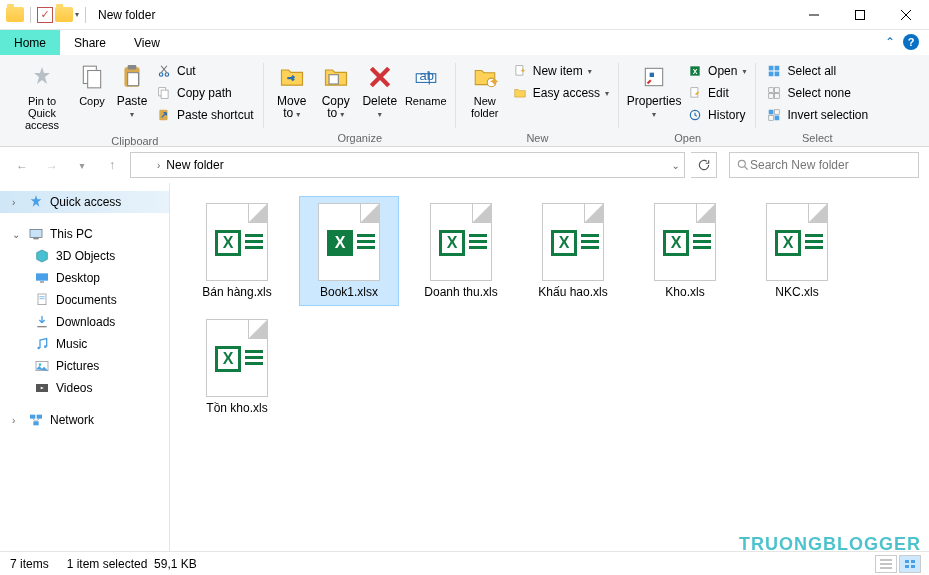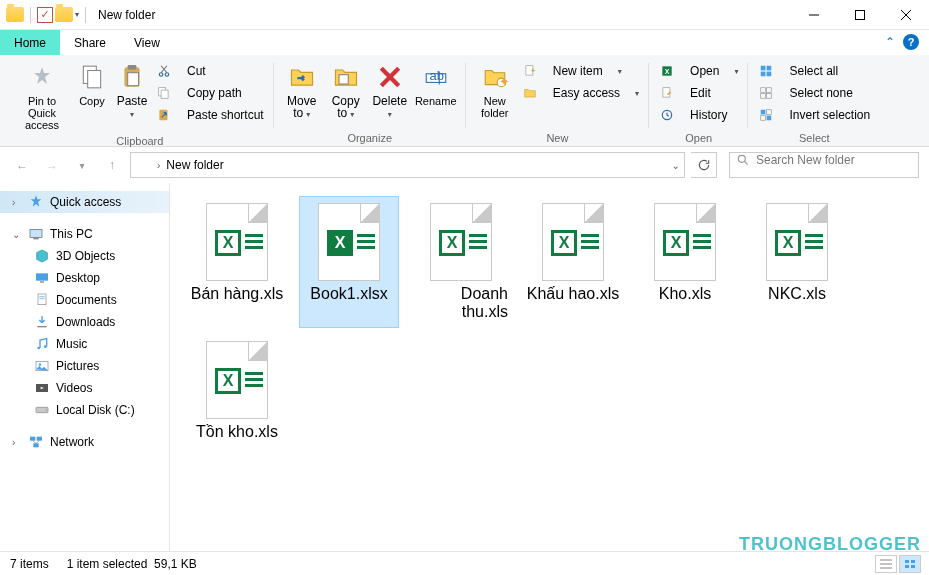--- a/index.html
+++ b/index.html
@@ -24,44 +24,44 @@
 .group{display:flex;flex-direction:column;align-items:center;padding:0 6px;position:relative}
 .group::after{content:"";position:absolute;right:0;top:4px;bottom:18px;width:1px;background:#e1e1e1}
 .group:last-child::after{display:none}
 .group-body{display:flex;align-items:flex-start;flex:1}
 .group-label{font-size:11px;color:#666;height:16px;line-height:16px}
 .bigbtn{display:flex;flex-direction:column;align-items:center;width:52px;padding:2px 2px;text-align:center;gap:2px}
 .bigbtn .ico{height:32px;display:flex;align-items:center;justify-content:center}
 .bigbtn .lbl{font-size:11px;line-height:12px}
 .drop-arrow{font-size:8px;color:#555}
 .smallcol{display:flex;flex-direction:column;justify-content:flex-start;gap:2px;padding-top:2px}
-.smallbtn{display:flex;align-items:center;gap:15px;padding:1px 4px;font-size:11px;height:20px}
+.smallbtn{display:flex;align-items:center;gap:5px;padding:1px 4px;font-size:11px;height:20px}
 .smallbtn .sico{width:16px;height:16px;display:flex;align-items:center;justify-content:center}
 .nav{height:36px;display:flex;align-items:center;padding:4px 10px;gap:6px}
 .nav .arrow{width:24px;height:24px;display:flex;align-items:center;justify-content:center;color:#999}
 .addr{flex:1;height:26px;border:1px solid #ccc;display:flex;align-items:center;padding:0 4px;gap:6px}
 .addr .caret{color:#666;font-size:10px}
 .refresh{width:26px;height:26px;border:1px solid #ccc;border-left:none;display:flex;align-items:center;justify-content:center}
-.search{width:190px;height:26px;border:1px solid #ccc;margin-left:6px;display:flex;padding:0 6px;gap:6px;color:#777}
+.search{width:190px;height:26px;border:1px solid #ccc;margin-left:6px;display:flex;align-items:center;padding:0 6px;color:#777}
 .main{display:flex;height:calc(575px - 30px - 25px - 92px - 36px - 24px)}
 .tree{width:170px;border-right:1px solid #e5e5e5;padding:8px 0;overflow:hidden}
 .tree-item{display:flex;align-items:center;gap:6px;padding:3px 8px 3px 18px;font-size:12px}
 .tree-item.indent{padding-left:34px}
 .tree-item.quick{background:linear-gradient(90deg,#d0e7f7,#e8f3fb);padding-left:12px}
 .tree-item .exp{width:10px;font-size:10px;color:#666}
 .content{flex:1;padding:14px 18px;display:flex;flex-wrap:wrap;align-content:flex-start;gap:8px 14px}
 .file{width:98px;display:flex;flex-direction:column;align-items:center;gap:4px;padding:6px 2px}
 .file.sel{background:#cce8ff;outline:1px solid #99d1ff}
 .file .doc-icon{width:62px;height:78px;background:#fff;border:1px solid #c9c9c9;position:relative}
 .file .doc-icon::after{content:"";position:absolute;top:0;right:0;width:18px;height:18px;background:linear-gradient(135deg,#fff 48%,#c9c9c9 52%);border-left:1px solid #c9c9c9;border-bottom:1px solid #c9c9c9}
 .file .xls-glyph{position:absolute;left:8px;top:26px;width:26px;height:26px;background:#fff;border:3px solid #107c41;display:flex;align-items:center;justify-content:center;color:#107c41;font-weight:bold;font-size:16px}
 .file .xls-lines{position:absolute;left:38px;top:30px;width:18px}
 .file .xls-lines div{height:3px;background:#107c41;margin-bottom:3px}
 .file.sel .xls-glyph{background:#107c41;color:#fff;border-color:#107c41}
-.file .fname{font-size:16px;text-align:right}
+.file .fname{font-size:12px;text-align:right}
 .status{height:24px;border-top:1px solid #e5e5e5;display:flex;align-items:center;padding:0 10px;gap:18px;font-size:11px;position:relative}
 .status .views{position:absolute;right:8px;display:flex;gap:2px}
 .status .vbtn{width:22px;height:18px;border:1px solid #ccc;display:flex;align-items:center;justify-content:center}
 .watermark{position:absolute;right:8px;bottom:20px;font-size:18px;font-weight:800;letter-spacing:1px;color:#2fb8c5;opacity:0.85;pointer-events:none}
 .fico{width:16px;height:16px}
 svg{display:block}
 </style>
 </head>
 <body>
 
@@ -244,20 +244,30 @@
             <span>Easy access</span> 
             <span class="drop-arrow">▾</span>
           </div>
       </div>
     </div>
     <div class="group-label">New</div>
   </div>
 
   <div class="group">
     <div class="group-body">
+      <div class="bigbtn" style="width:58px">
+        <div class="ico">
+            <svg width="26" height="26" viewBox="0 0 24 24">
+              <rect x="4" y="4" width="16" height="16" fill="#fff" stroke="#888"></rect>
+              <path d="M6 18l3-3" stroke="#d13438" stroke-width="2"></path>
+              <rect x="8" y="8" width="4" height="4" fill="#2a6fb0"></rect>
+            </svg>
+          </div>
+        <div class="lbl"><span>Properties</span> <span class="drop-arrow">▾</span></div>
+      </div>
       <div class="smallcol">
         <div class="smallbtn">
             <span class="sico">
               <svg width="14" height="14" viewBox="0 0 24 24">
                 <rect x="4" y="4" width="16" height="16" fill="#107c41"></rect>
                 <text x="8" y="17" font-size="12" fill="#fff" font-weight="bold">X</text>
               </svg>
             </span>
             <span>Open</span> 
             <span class="drop-arrow">▾</span>
@@ -417,27 +427,20 @@
           </svg>
           <span>Pictures</span>
         </div>
         <div class="tree-item indent">
           <svg class="fico" viewBox="0 0 24 24">
             <rect x="3" y="6" width="18" height="12" fill="#555"></rect>
             <path d="M10 10l5 2-5 2z" fill="#fff"></path>
           </svg>
           <span>Videos</span>
         </div>
-        <div class="tree-item indent">
-          <svg class="fico" viewBox="0 0 24 24">
-            <rect x="3" y="8" width="18" height="8" rx="1" fill="#c9c9c9" stroke="#888"></rect>
-            <circle cx="18" cy="12" r="1" fill="#6b6"></circle>
-          </svg>
-          <span>Local Disk (C:)</span>
-        </div>
       </div>
     <div style="height:10px"></div>
     <div class="tree-item" style="padding-left:12px">
         <span class="exp">›</span>
         <svg class="fico" viewBox="0 0 24 24">
           <rect x="3" y="4" width="8" height="6" fill="#4aa0e6"></rect>
           <rect x="13" y="4" width="8" height="6" fill="#4aa0e6"></rect>
           <rect x="8" y="14" width="8" height="6" fill="#4aa0e6"></rect>
           <line x1="7" y1="10" x2="12" y2="14" stroke="#888"></line>
           <line x1="17" y1="10" x2="12" y2="14" stroke="#888"></line>

